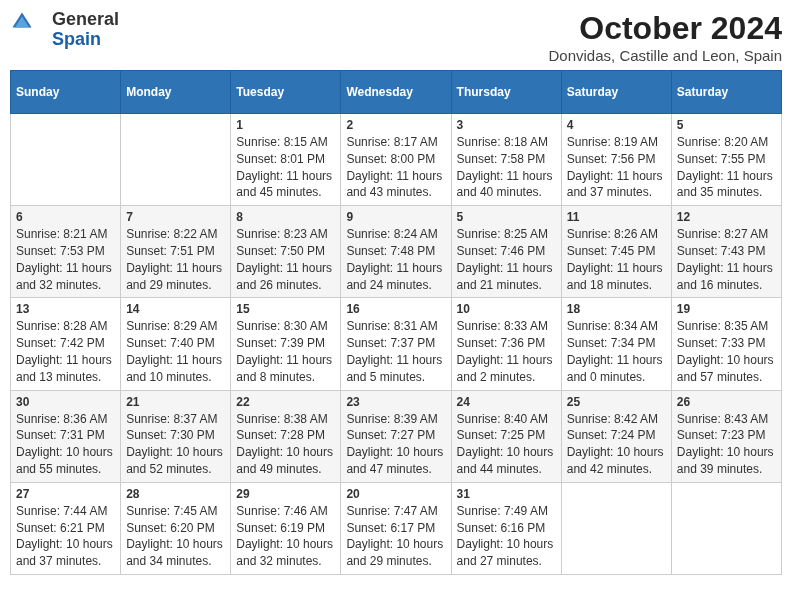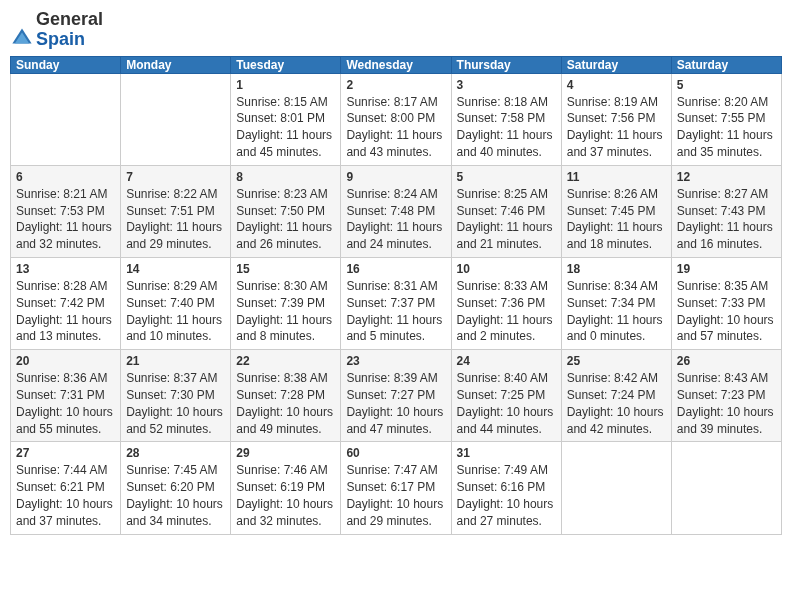--- a/index.html
+++ b/index.html
@@ -11,22 +11,22 @@
       padding: 10px;
     }
     .header {
       display: flex;
       justify-content: space-between;
       align-items: flex-start;
       margin-bottom: 6px;
     }
     .logo {
       display: flex;
-      align-items: flex-end;
-      gap: 2px;
+      align-items: flex-start;
+      gap: 18px;
     }
     .logo-text {
       font-size: 18px;
       font-weight: bold;
       line-height: 1.1;
     }
     .logo-text .general { color: #333; }
     .logo-text .blue { color: #1a5fa8; }
     .logo-icon {
       width: 24px;
@@ -46,21 +46,21 @@
     }
     table {
       width: 100%;
       border-collapse: collapse;
       font-size: 11px;
     }
     thead tr th {
       background-color: #2e74b5;
       color: white;
       text-align: left;
-      padding: 1px 5px;
+      padding: 14px 5px;
       font-size: 12px;
       font-weight: bold;
       border: 1px solid #2060a0;
     }
     tbody tr td {
       border: 1px solid #ccc;
       vertical-align: top;
       padding: 4px 5px;
       height: 75px;
       width: 14.28%;
@@ -94,20 +94,24 @@
   <div class="logo">
     <svg class="logo-icon" viewBox="0 0 30 30" xmlns="http://www.w3.org/2000/svg">
       <polygon points="15,3 27,22 3,22" fill="#2e74b5"></polygon>
       <polygon points="15,8 24,22 6,22" fill="#5ba3d9"></polygon>
     </svg>
     <div class="logo-text">
       <span class="general">General</span><br>
       <span class="blue">Spain</span>
     </div>
   </div>
+  <div class="title-block">
+    <div class="month-title">October 2024</div>
+    <div class="subtitle">Donvidas, Castille and Leon, Spain</div>
+  </div>
 </div>
 
 <table>
   <thead>
     <tr>
     <th>Sunday</th>
         <th>Monday</th>
         <th>Tuesday</th>
         <th>Wednesday</th>
         <th>Thursday</th>
@@ -195,21 +199,21 @@
         <span class="day-number">18</span>
         <span class="day-info">Sunrise: 8:34 AM<br>Sunset: 7:34 PM<br>Daylight: 11 hours and 0 minutes.</span>
       </td>
         <td>
         <span class="day-number">19</span>
         <span class="day-info">Sunrise: 8:35 AM<br>Sunset: 7:33 PM<br>Daylight: 10 hours and 57 minutes.</span>
       </td>
       </tr>
       <tr>
         <td>
-        <span class="day-number">20</span>
+        <span class="day-number">30</span>
         <span class="day-info">Sunrise: 8:36 AM<br>Sunset: 7:31 PM<br>Daylight: 10 hours and 55 minutes.</span>
       </td>
         <td>
         <span class="day-number">21</span>
         <span class="day-info">Sunrise: 8:37 AM<br>Sunset: 7:30 PM<br>Daylight: 10 hours and 52 minutes.</span>
       </td>
         <td>
         <span class="day-number">22</span>
         <span class="day-info">Sunrise: 8:38 AM<br>Sunset: 7:28 PM<br>Daylight: 10 hours and 49 minutes.</span>
       </td>
@@ -237,21 +241,21 @@
       </td>
         <td>
         <span class="day-number">28</span>
         <span class="day-info">Sunrise: 7:45 AM<br>Sunset: 6:20 PM<br>Daylight: 10 hours and 34 minutes.</span>
       </td>
         <td>
         <span class="day-number">29</span>
         <span class="day-info">Sunrise: 7:46 AM<br>Sunset: 6:19 PM<br>Daylight: 10 hours and 32 minutes.</span>
       </td>
         <td>
-        <span class="day-number">60</span>
+        <span class="day-number">20</span>
         <span class="day-info">Sunrise: 7:47 AM<br>Sunset: 6:17 PM<br>Daylight: 10 hours and 29 minutes.</span>
       </td>
         <td>
         <span class="day-number">31</span>
         <span class="day-info">Sunrise: 7:49 AM<br>Sunset: 6:16 PM<br>Daylight: 10 hours and 27 minutes.</span>
       </td>
         <td class="empty-cell"></td>
         <td class="empty-cell"></td>
       </tr>
     </tbody>

